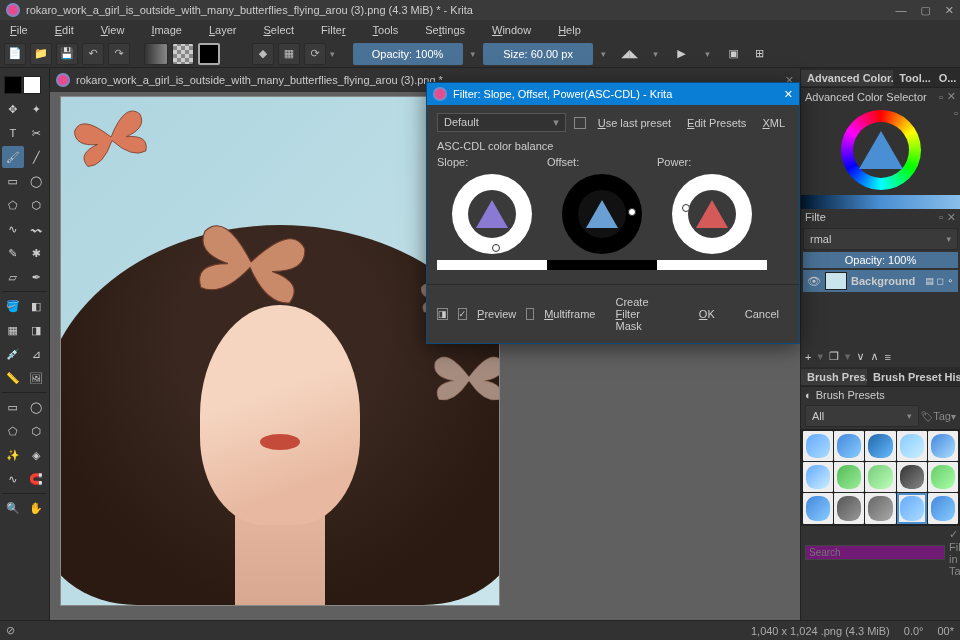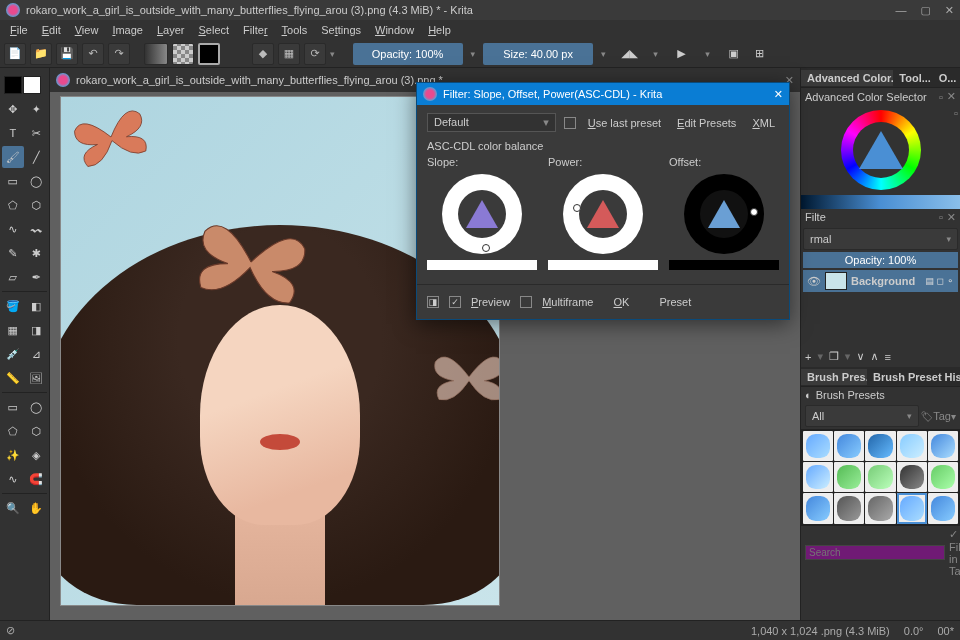--- a/index.html
+++ b/index.html
@@ -1,20 +1,20 @@
 <!DOCTYPE html>
 <html><head>
 <meta charset="utf-8">
 <style>
 * { box-sizing: border-box; margin: 0; padding: 0; font-family: "Segoe UI", sans-serif; font-size: 11px; }
 body { width: 960px; height: 640px; background: #323232; color: #ccc; overflow: hidden; position: relative; }
 .titlebar { height: 20px; background: #3a3a3a; display: flex; align-items: center; padding: 0 6px; color: #ccc; font-size: 11px; }
 .titlebar-icon { width: 14px; height: 14px; margin-right: 6px; background: radial-gradient(circle, #e84a8f 40%, #5a9fd4 70%); border-radius: 50%; }
 .win-ctrls { margin-left: auto; display: flex; gap: 14px; color: #aaa; }
-.menubar { height: 20px; background: #323232; display: flex; align-items: center; padding: 0 4px; gap: 2px; }
+.menubar { height: 20px; background: #323232; display: flex; align-items: center; padding: 0 4px; gap: 15px; }
 .menubar span { padding: 2px 6px; cursor: default; }
 .menubar span u { text-decoration: underline; }
 .toolbar-row { height: 28px; background: #323232; border-bottom: 1px solid #222; display: flex; align-items: center; padding: 0 4px; gap: 4px; }
 .tool-icon { width: 22px; height: 22px; background: #3a3a3a; border: 1px solid #2a2a2a; border-radius: 2px; display: flex; align-items: center; justify-content: center; color: #bbb; }
 .dropdown { height: 22px; background: #3a3a3a; border: 1px solid #2a2a2a; border-radius: 2px; display: flex; align-items: center; padding: 0 6px; gap: 4px; }
 .dropdown::after { content: "▾"; margin-left: auto; font-size: 9px; color: #888; }
 .opacity-box, .size-box { background: #4a7296; color: #fff; height: 22px; display: flex; align-items: center; justify-content: center; padding: 0 10px; border-radius: 2px; min-width: 110px; }
 .flip-icons { display: flex; gap: 6px; margin-left: 6px; }
 .flip-icons div { width: 20px; height: 20px; color: #ccc; display: flex; align-items: center; justify-content: center; }
 .main-area { display: flex; height: 552px; }
@@ -54,32 +54,32 @@
 .layer-opacity { background: #4a7296; color: #fff; margin: 2px; padding: 2px 6px; text-align: center; }
 .brush-tools { display: flex; gap: 6px; padding: 4px; color: #ccc; align-items: center; }
 .brush-grid { display: grid; grid-template-columns: repeat(5, 1fr); gap: 1px; padding: 2px; background: #222; }
 .brush-cell { aspect-ratio: 1; background: #eee; border-radius: 1px; position: relative; overflow: hidden; }
 .brush-cell.sel { outline: 2px solid #4a8fd4; outline-offset: -2px; }
 .brush-stroke { position: absolute; inset: 3px; border-radius: 40%; }
 .search-row { display: flex; align-items: center; padding: 2px 4px; gap: 4px; font-size: 10px; color: #888; }
 .search-row input { flex: 1; background: #701a75; border: 1px solid #444; color: #ccc; padding: 1px 3px; font-size: 10px; }
 .statusbar { height: 20px; background: #323232; border-top: 1px solid #222; display: flex; align-items: center; padding: 0 6px; font-size: 10px; color: #aaa; gap: 14px; position: absolute; bottom: 0; left: 0; right: 0;}
 .statusbar .seg { white-space: nowrap; }
-.dialog { position: absolute; top: 82px; left: 416px; width: 374px; background: #3a3a3a; border: 1px solid #0a4a7a; box-shadow: 0 4px 20px rgba(0,0,0,.5); z-index: 100; }
+.dialog { position: absolute; top: 82px; left: 426px; width: 374px; background: #3a3a3a; border: 1px solid #0a4a7a; box-shadow: 0 4px 20px rgba(0,0,0,.5); z-index: 100; }
 .dialog-title { height: 22px; background: #0a7dd4; color: #fff; display: flex; align-items: center; padding: 0 6px; }
 .dialog-title .dicon { width: 14px; height: 14px; background: radial-gradient(circle, #e84a8f 40%, #5a9fd4 70%); border-radius: 50%; margin-right: 6px; }
 .dialog-title .dclose { margin-left: auto; cursor: default; }
 .dialog-body { padding: 8px 10px; }
 .dialog-row { display: flex; align-items: center; gap: 8px; margin-bottom: 8px; }
 .dlg-drop { flex: 1; max-width: 130px; background: #323232; border: 1px solid #555; padding: 2px 6px; display: flex; }
 .dlg-drop::after { content: "▾"; margin-left: auto; color: #888; }
 .dlink { color: #ccc; padding: 2px 4px; }
 .dlink u { text-decoration: underline; }
 .section-label { color: #ccc; margin: 6px 0 4px; }
-.wheels-row { display: flex; justify-content: space-between; margin-bottom: 6px; }
+.wheels-row { display: flex; justify-content: flex-start; margin-bottom: 6px; }
 .wcol { width: 110px; text-align: left; }
 .wlabel { color: #ccc; margin-bottom: 6px; }
 .cwheel { width: 80px; height: 80px; border-radius: 50%; margin: 0 auto 6px; position: relative; display: flex; align-items: center; justify-content: center; }
 .cwheel.white { background: #fff; }
 .cwheel.black { background: #000; }
 .cinner { width: 48px; height: 48px; border-radius: 50%; background: #3a3a3a; display: flex; align-items: center; justify-content: center; }
 .cwheel.white .cinner { background: #3a3a3a; }
 .cwheel.black .cinner { background: #111; }
 .ctri { width: 0; height: 0; border-left: 16px solid transparent; border-right: 16px solid transparent; border-bottom: 28px solid; }
 .handle { position: absolute; width: 8px; height: 8px; border-radius: 50%; background: #fff; border: 1px solid #333; }
@@ -135,21 +135,21 @@
   <div class="tool-icon">◆</div>
   <div class="tool-icon">▦</div>
   <div class="tool-icon">⟳</div>
   <div style="font-size:9px;color:#888">▾</div>
   <div style="width:10px"></div>
   <div class="opacity-box">
       <span>Opacity: 100%</span>
     </div>
   <div style="font-size:9px;color:#888;margin:0 4px">▾</div>
   <div class="size-box">
-      <span>Size: 40.00 px</span>
+      <span>Size: 60.00 px</span>
     </div>
   <div style="font-size:9px;color:#888;margin:0 4px">▾</div>
   <div class="flip-icons">
     <div>◢◣</div>
     <div style="font-size:9px;color:#888">▾</div>
     <div>▶</div>
     <div style="font-size:9px;color:#888">▾</div>
     <div>▣</div>
     <div>⊞</div>
   </div>
@@ -410,43 +410,44 @@
         <div class="wlabel">Slope:</div>
         <div class="cwheel white">
           <div class="cinner">
               <div class="ctri" style="border-bottom-color:#8a7ad4"></div>
             </div>
           <div class="handle" style="bottom:2px;right:32px"></div>
         </div>
         <div class="bar"></div>
       </div>
       <div class="wcol">
+        <div class="wlabel">Offset:</div>
+        <div class="cwheel black">
+          <div class="cinner">
+              <div class="ctri" style="border-bottom-color:#6a9fd4"></div>
+            </div>
+          <div class="handle" style="top:34px;right:6px"></div>
+        </div>
+        <div class="bar black"></div>
+      </div>
+      <div class="wcol">
         <div class="wlabel">Power:</div>
         <div class="cwheel white">
           <div class="cinner">
               <div class="ctri" style="border-bottom-color:#d45a5a"></div>
             </div>
           <div class="handle" style="top:30px;left:10px"></div>
         </div>
         <div class="bar"></div>
       </div>
-      <div class="wcol">
-        <div class="wlabel">Offset:</div>
-        <div class="cwheel black">
-          <div class="cinner">
-              <div class="ctri" style="border-bottom-color:#6a9fd4"></div>
-            </div>
-          <div class="handle" style="top:34px;right:6px"></div>
-        </div>
-        <div class="bar black"></div>
-      </div>
     </div>
   </div>
   <div class="dialog-foot">
     <span class="chk">◨</span>
     <span class="chk">✓</span>
     <span><u>P</u>review</span>
     <span class="chk"></span>
     <span><u>M</u>ultiframe</span>
+    <span class="dbtn">Create <u>F</u>ilter Mask</span>
     <span class="dbtn"><u>O</u>K</span>
-    <span class="dbtn">Preset</span>
+    <span class="dbtn">Cancel</span>
   </div>
 </div>
 
 </body></html>

